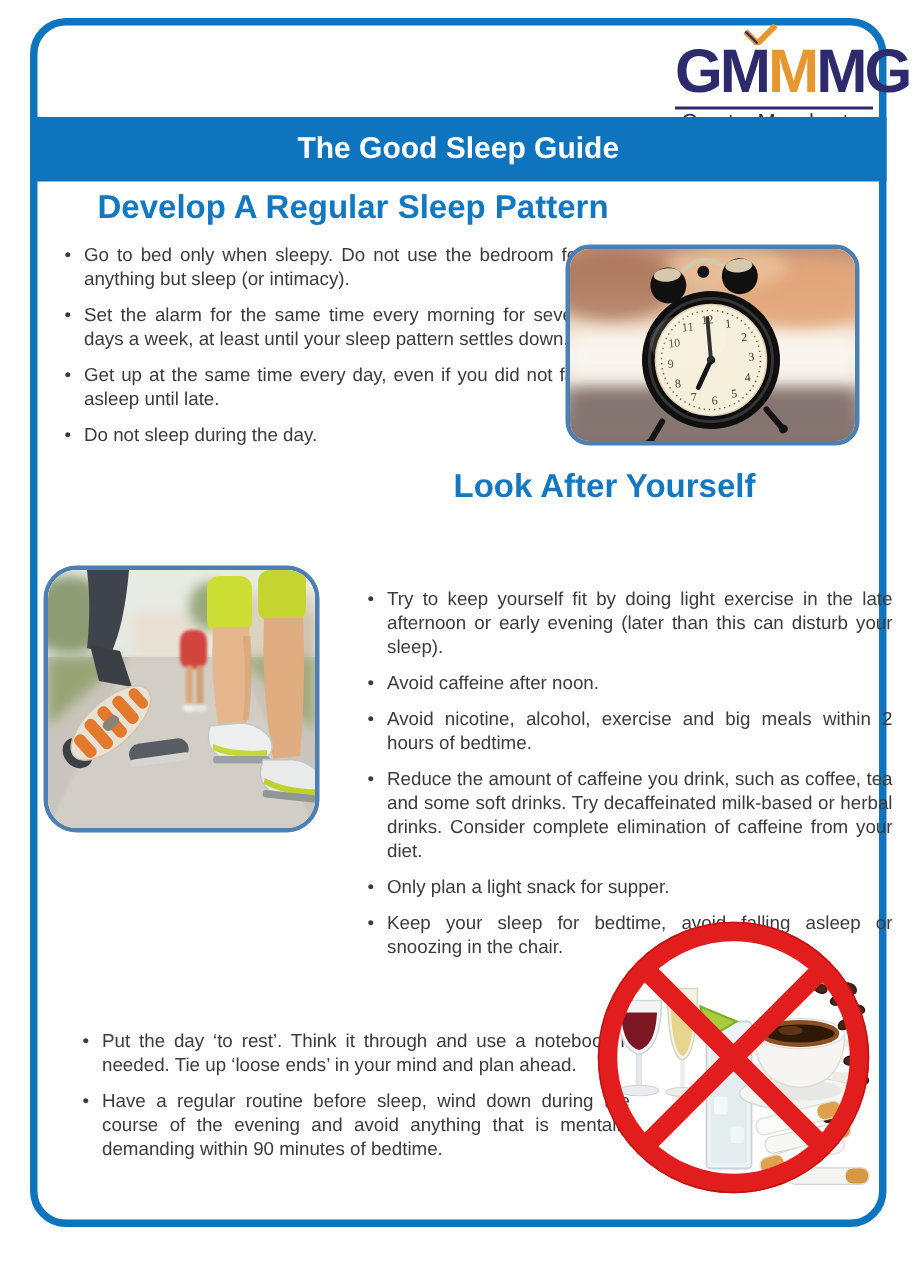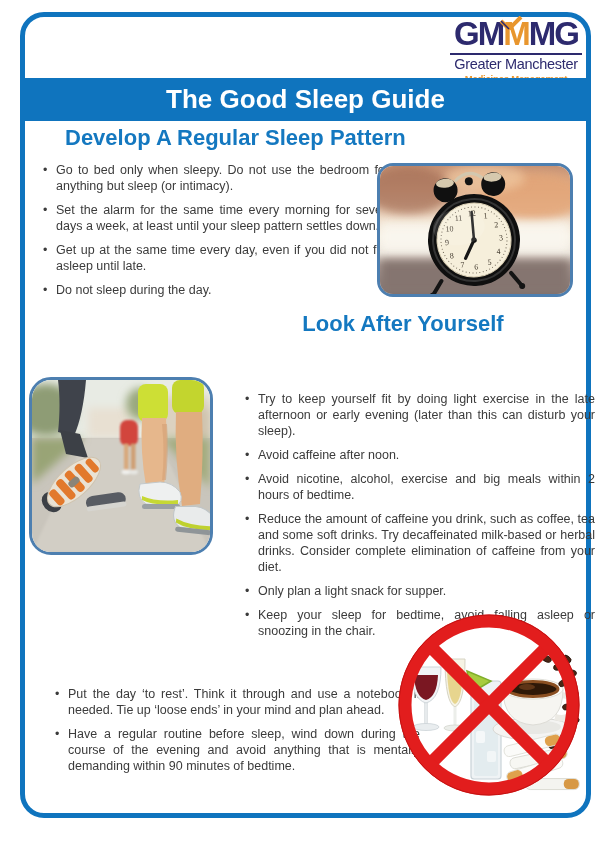--- a/index.html
+++ b/index.html
@@ -3,31 +3,31 @@
 <meta charset="utf-8">
 <style>
   html,body{margin:0;padding:0;background:#fff;}
   body{width:608px;height:850px;position:relative;font-family:"Liberation Sans",sans-serif;overflow:hidden;}
 
   .page{position:absolute;left:20px;top:12px;width:571px;height:806px;
         border:5px solid #0f74be;border-radius:24px;box-sizing:border-box;background:#fff;}
 
   
   .logo{position:absolute;top:0;right:4px;width:132px;text-align:center;line-height:1;}
-  .logo-acronym{display:inline-block;position:relative;font-weight:bold;font-size:33px;
-                letter-spacing:-2px;color:#2d2a6e;line-height:1;}
+  .logo-acronym{display:inline-block;position:relative;font-weight:bold;font-size:41px;
+                letter-spacing:-2px;color:#2d2a6e;line-height:1;padding-top:10px;}
   .logo-acronym .mid{color:#e8962e;position:relative;}
   .logo-check{position:absolute;top:-1px;left:44px;width:26px;height:14px;}
   .logo-region{font-size:14.5px;color:#2d2a6e;border-top:2px solid #2d2a6e;
                margin-top:3px;padding-top:2px;letter-spacing:-0.3px;}
   .logo-group{font-size:9.5px;font-weight:bold;color:#e8962e;margin-top:2px;letter-spacing:-0.2px;}
 
   
   .title-bar{position:absolute;left:-5px;right:-5px;top:61px;height:43px;background:#0f74be;
-             color:#fff;font-size:26px;font-weight:bold;text-align:center;line-height:43px;}
+             color:#fff;font-size:20px;font-weight:bold;text-align:center;line-height:43px;}
 
   
   .h-sec{position:absolute;color:#1478c0;font-weight:bold;font-size:22px;line-height:1.2;}
   #h-sec1{left:40px;top:108px;}
   #h-sec2{left:203px;top:294px;width:350px;text-align:center;}
   #h-sec3{left:10px;top:627px;width:355px;text-align:center;}
 
   
   ul.bullets{position:absolute;margin:0;padding:0 0 0 17px;list-style:none;}
   ul.bullets li{position:relative;font-size:12.5px;line-height:16px;color:#3b3b3b;

